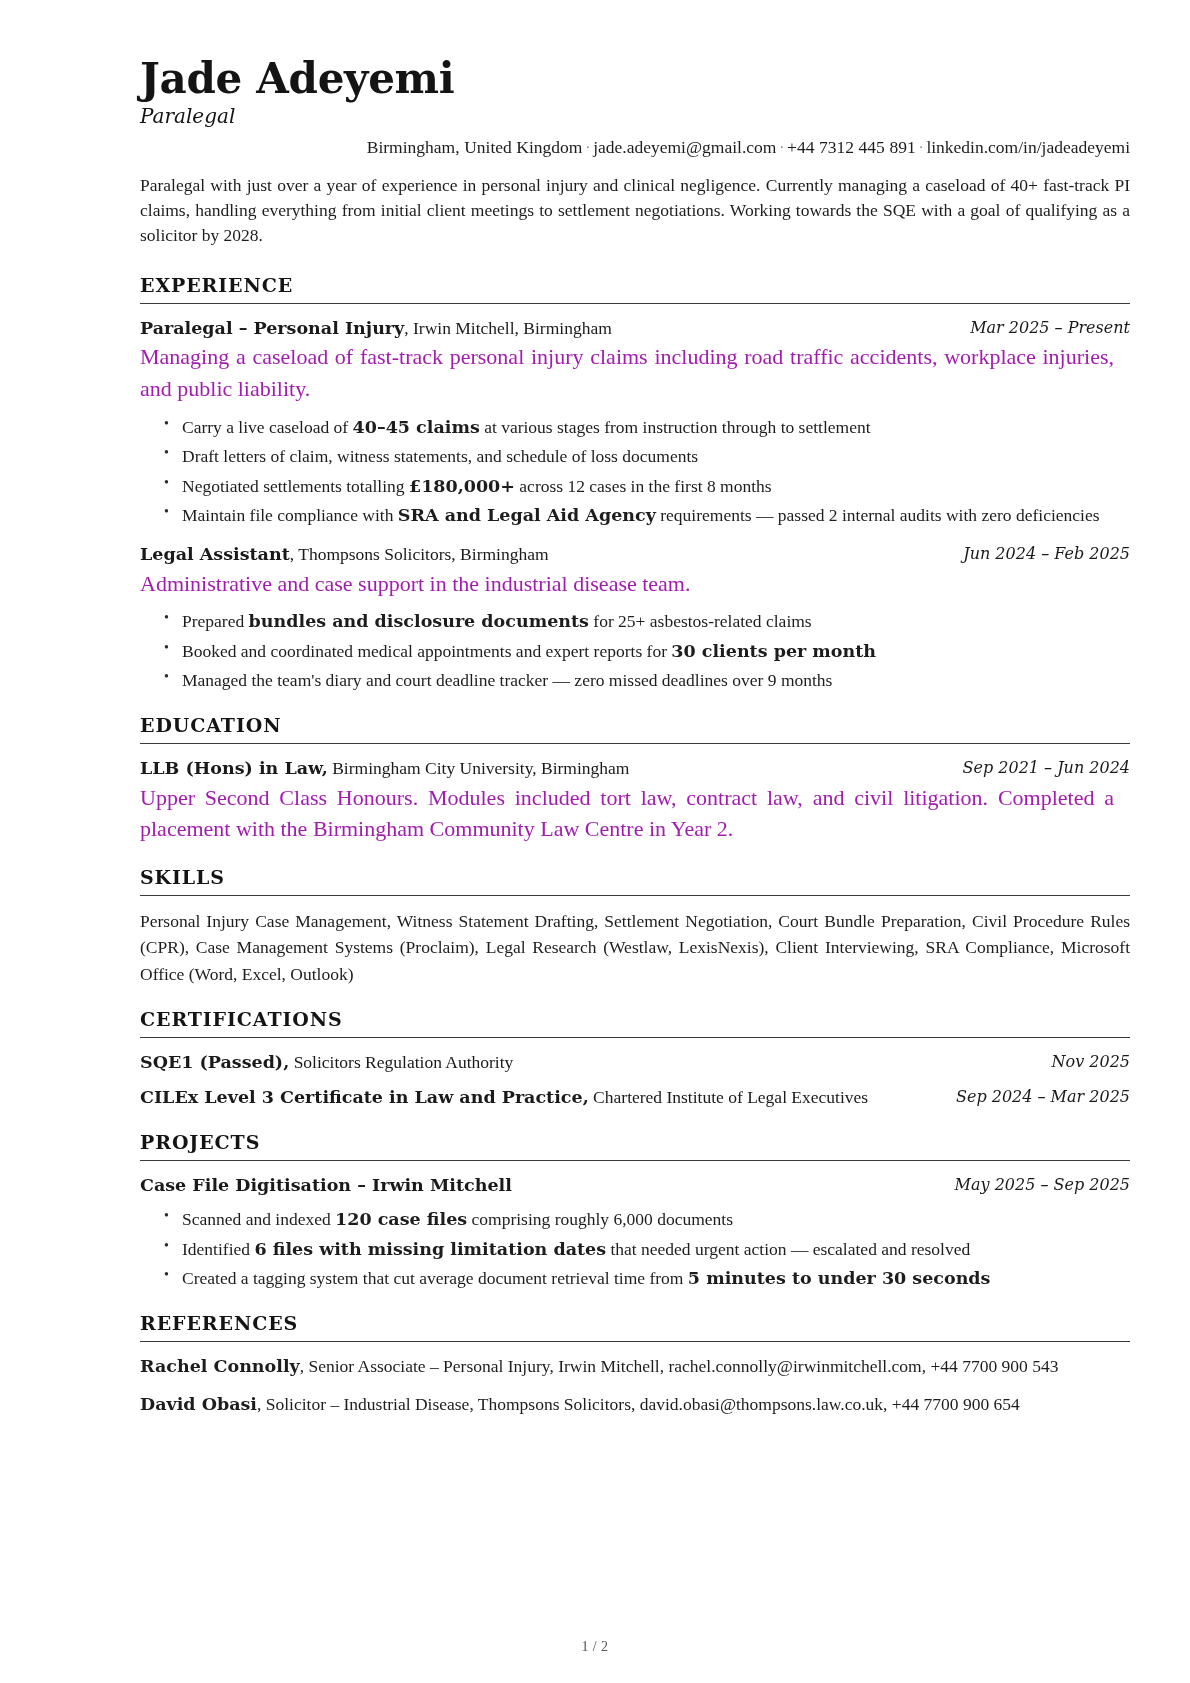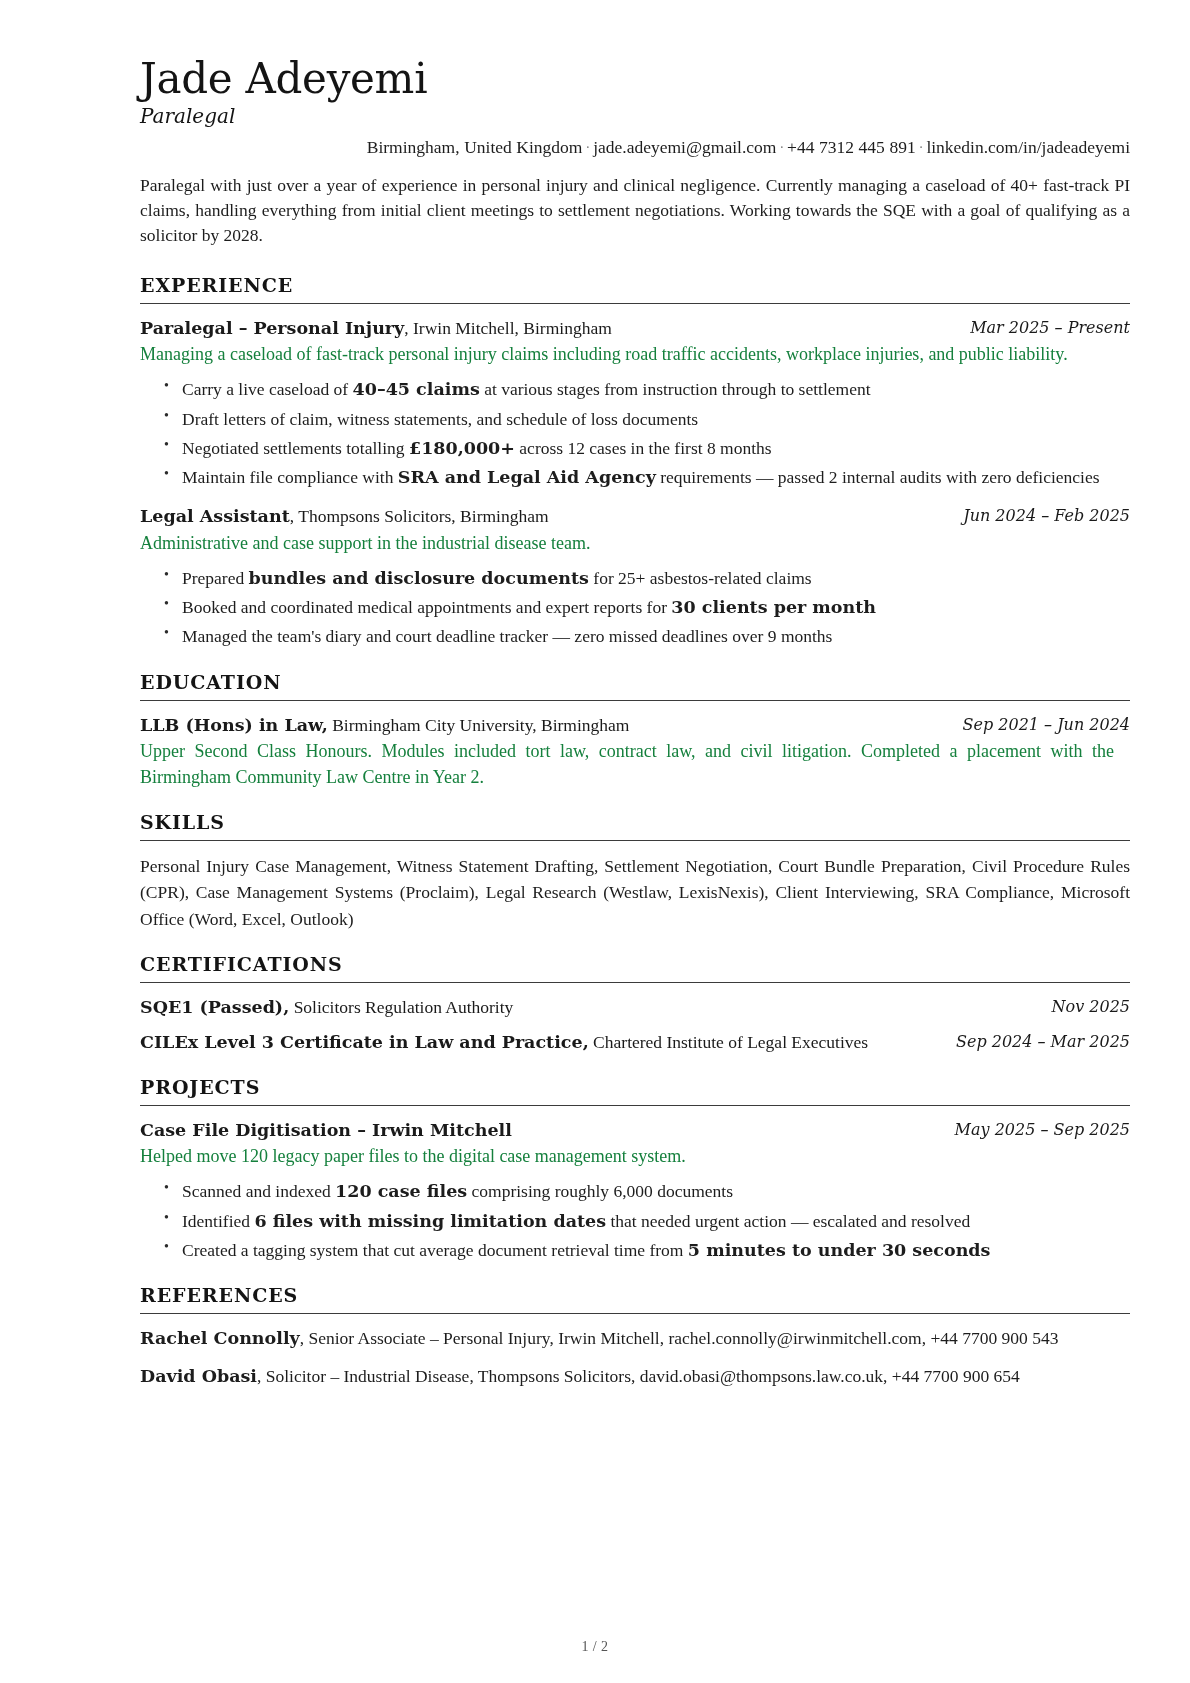--- a/index.html
+++ b/index.html
@@ -23,21 +23,21 @@
     overflow: hidden;
   }
   .sheet {
     width: 990px;
     margin: 0 auto;
   }
 
   
   .name {
     font-family: "DejaVu Serif", "Liberation Serif", serif;
-    font-weight: 400;
+    font-weight: 700;
     font-size: 42px;
     line-height: 1.08;
     letter-spacing: -0.3px;
     margin: 0 0 2px 0;
     color: #141414;
   }
   .role {
     font-family: "DejaVu Serif", "Liberation Serif", serif;
     font-style: italic;
     font-size: 20px;
@@ -110,25 +110,25 @@
   .entry-date {
     font-family: "DejaVu Serif", "Liberation Serif", serif;
     font-style: italic;
     font-size: 16px;
     line-height: 1.4;
     white-space: nowrap;
     color: #1a1a1a;
     flex: 0 0 auto;
   }
   .entry-desc {
-    font-size: 18px;
+    font-size: 22px;
     line-height: 1.45;
     margin: 1px 16px 0 0;
     text-align: justify;
-    color: #15803d;
+    color: #a21caf;
   }
 
   ul.bullets {
     list-style: none;
     margin: 9px 0 0 0;
     padding: 0 0 0 24px;
   }
   ul.bullets li {
     position: relative;
     font-size: 17.5px;
@@ -269,21 +269,20 @@
 
 
     <div class="section tight">
       <div class="section-title">PROJECTS</div>
       <div class="rule"></div>
       <div class="entry">
         <div class="entry-head">
           <div class="entry-title"><b>Case File Digitisation – Irwin Mitchell</b></div>
           <div class="entry-date">May 2025 – Sep 2025</div>
         </div>
-        <p class="entry-desc">Helped move 120 legacy paper files to the digital case management system.</p>
         <ul class="bullets">
           <li><span>Scanned and indexed </span><b>120 case files</b><span> comprising roughly 6,000 documents</span></li>
           <li><span>Identified </span><b>6 files with missing limitation dates</b><span> that needed urgent action — escalated and resolved</span></li>
           <li><span>Created a tagging system that cut average document retrieval time from </span><b>5 minutes to under 30 seconds</b><span></span></li>
         </ul>
       </div>
     </div>
 
     <div class="section tight">
       <div class="section-title">REFERENCES</div>

